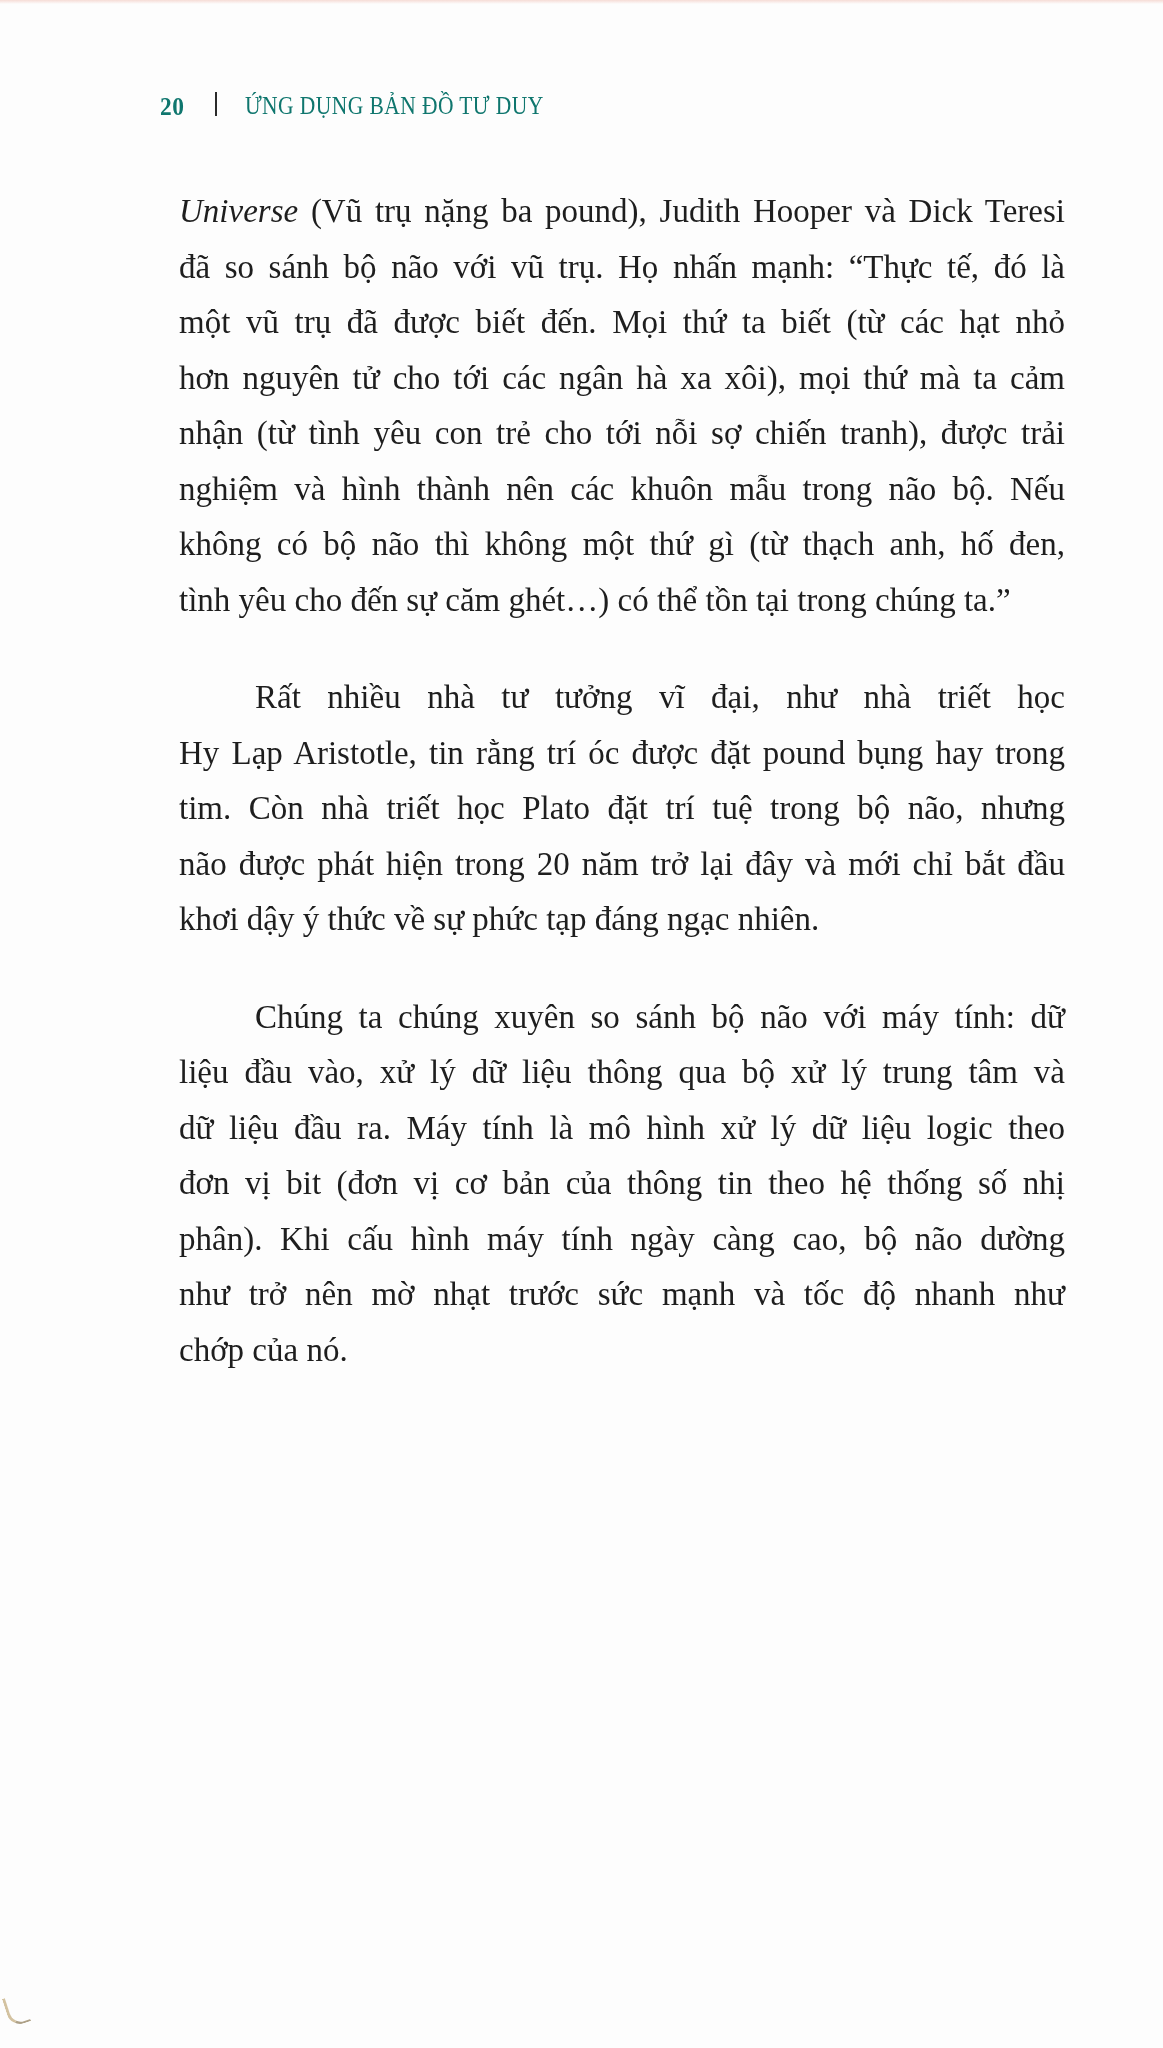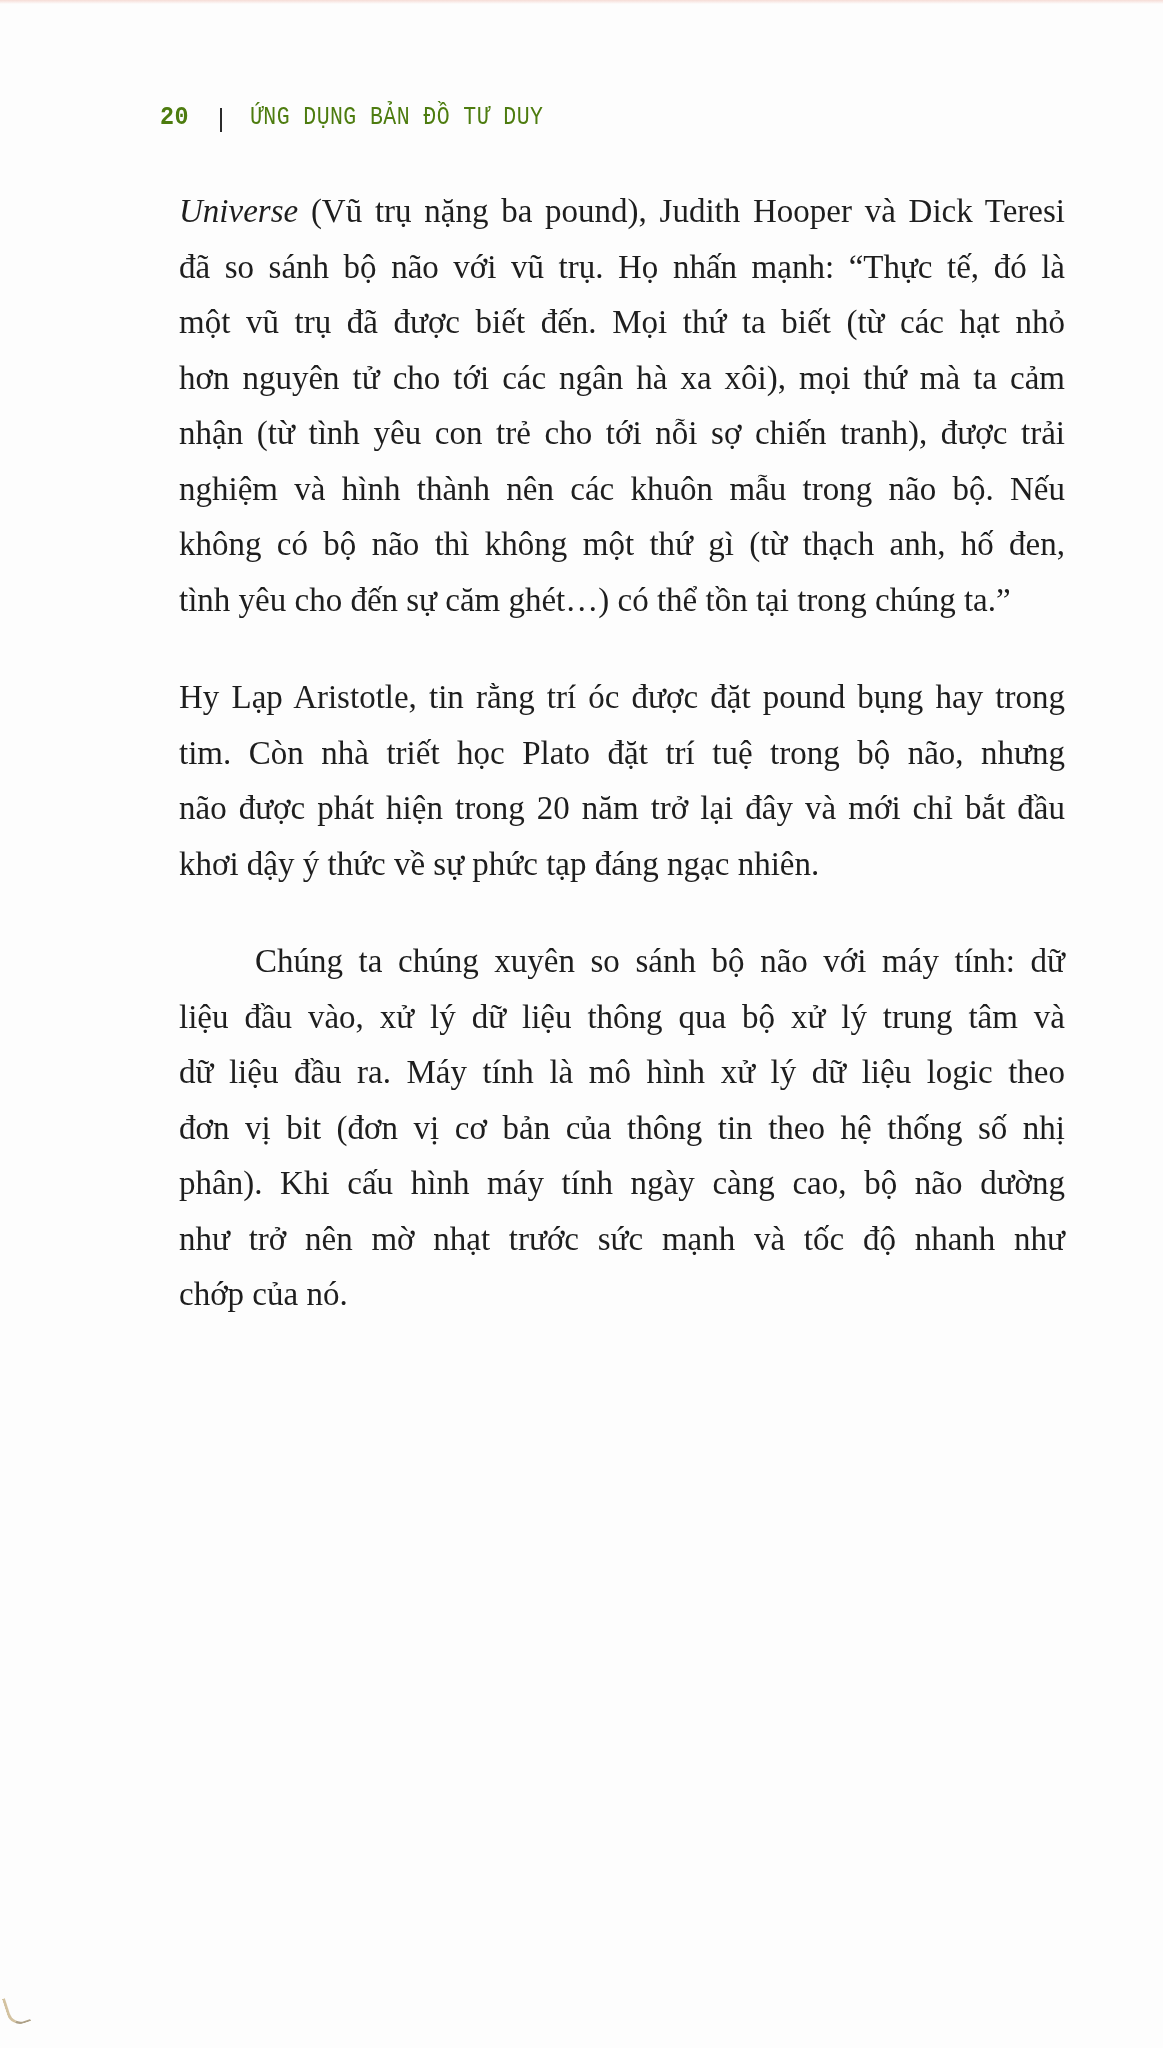--- a/index.html
+++ b/index.html
@@ -26,23 +26,23 @@
       left: 0; top: 0;
       width: 1163px;
       height: 2048px;
     }
     .running-header {
       position: absolute;
       left: 160px;
       top: 92px;
       height: 40px;
       display: flex;
-      align-items: flex-end;
-      font-family: Liberation Mono, monospace;
-      color: #4d7c0f;
+      align-items: flex-start;
+      font-family: Liberation Serif, serif;
+      color: #0f766e;
       font-size: 25px;
       letter-spacing: 0.5px;
     }
     .page-number {
       font-weight: bold;
       font-size: 26px;
       transform: scaleX(0.9);
       transform-origin: left center;
     }
     .header-sep {
@@ -123,20 +123,21 @@
       <span class="line">một vũ trụ đã được biết đến. Mọi thứ ta biết (từ các hạt nhỏ</span>
       <span class="line">hơn nguyên tử cho tới các ngân hà xa xôi), mọi thứ mà ta cảm</span>
       <span class="line">nhận (từ tình yêu con trẻ cho tới nỗi sợ chiến tranh), được trải</span>
       <span class="line">nghiệm và hình thành nên các khuôn mẫu trong não bộ. Nếu</span>
       <span class="line">không có bộ não thì không một thứ gì (từ thạch anh, hố đen,</span>
       <span class="line last">tình yêu cho đến sự căm ghét…) có thể tồn tại trong chúng ta.”</span>
     </p>
     <div class="para-gap"></div>
 
     <p>
+      <span class="line indent">Rất nhiều nhà tư tưởng vĩ đại, như nhà triết học</span>
       <span class="line">Hy Lạp Aristotle, tin rằng trí óc được đặt pound bụng hay trong</span>
       <span class="line">tim. Còn nhà triết học Plato đặt trí tuệ trong bộ não, nhưng</span>
       <span class="line">não được phát hiện trong 20 năm trở lại đây và mới chỉ bắt đầu</span>
       <span class="line last">khơi dậy ý thức về sự phức tạp đáng ngạc nhiên.</span>
     </p>
     <div class="para-gap"></div>
 
     <p>
       <span class="line indent">Chúng ta chúng xuyên so sánh bộ não với máy tính: dữ</span>
       <span class="line">liệu đầu vào, xử lý dữ liệu thông qua bộ xử lý trung tâm và</span>

